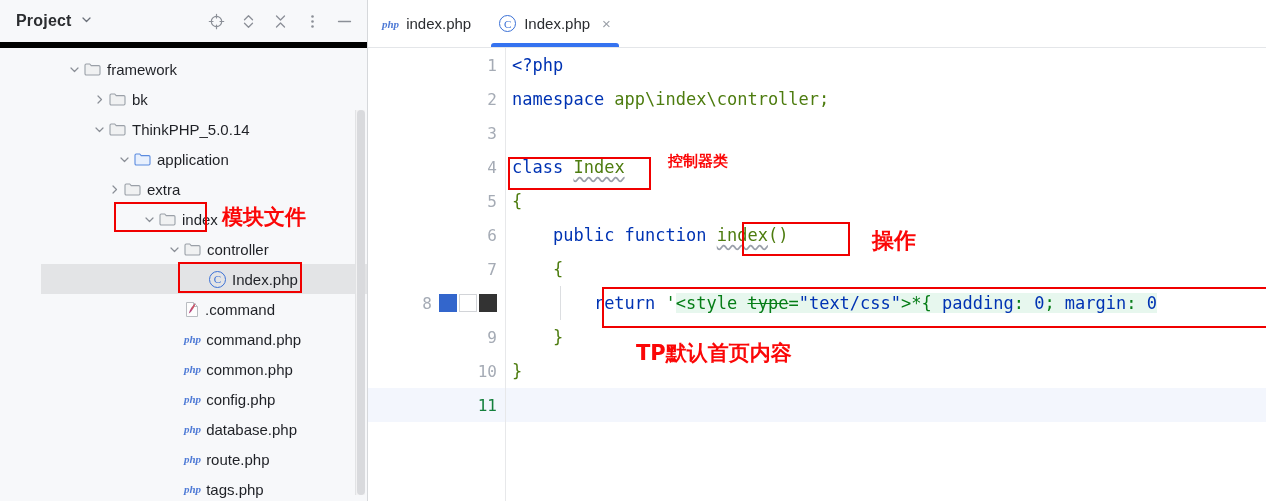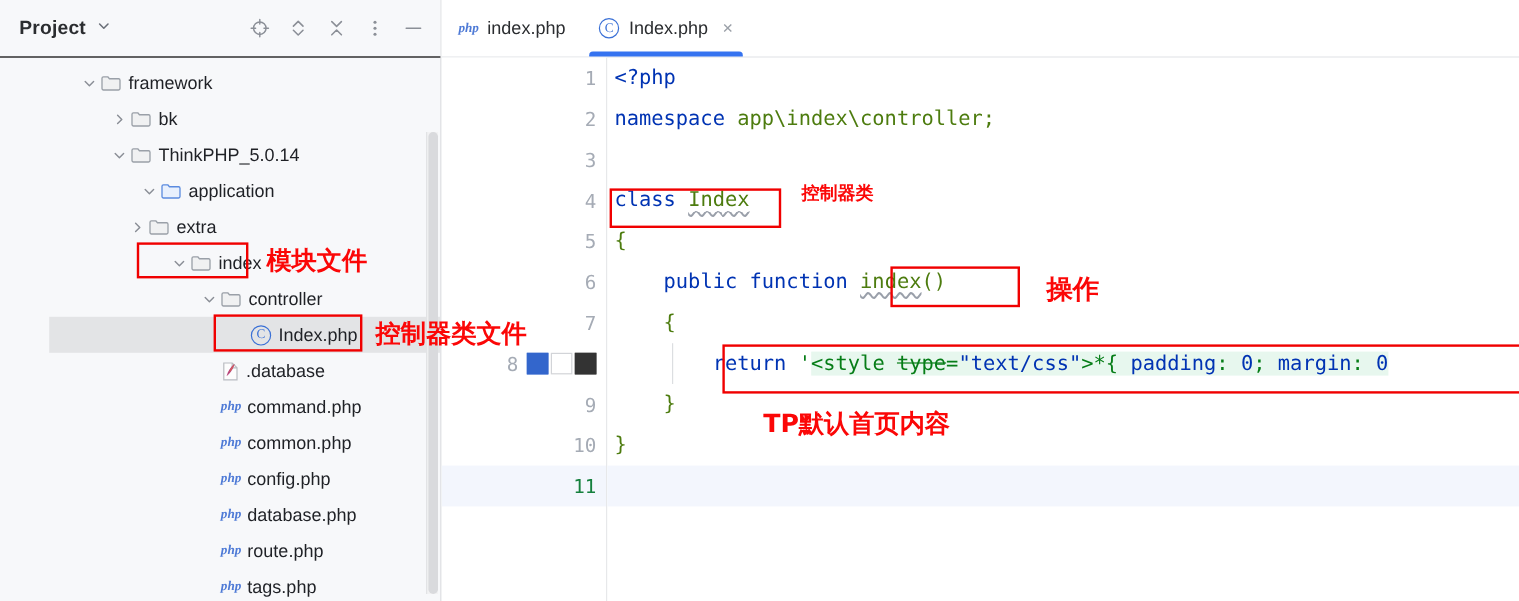--- a/index.html
+++ b/index.html
@@ -25,21 +25,21 @@
     border-right: 1px solid #d6d8db;
     box-sizing: border-box;
     flex: 0 0 368px;
   }
   #project-header {
     height: 48px;
     display: flex;
     align-items: center;
     padding: 0 14px 0 16px;
     box-sizing: border-box;
-    border-bottom: 1px solid #000000;
+    border-bottom: 6px solid #000000;
     background: #f7f8fa;
   }
   #project-title {
     font-size: 16px;
     font-weight: bold;
     color: #2b2d30;
     letter-spacing: .2px;
   }
   .hdr-chevron {
     margin-left: 8px;
@@ -426,21 +426,21 @@
           <span class="lbl">Index.php</span>
         </div>
         <div class="row" style="padding-left: 126px;">
           <span class="arrow none"></span>
           <span class="ht-ico"><svg width="16" height="17" viewBox="0 0 16 17">
               <path d="M2.5 1.5 h7 l4 4 v10 h-11 z" fill="#fdfdfd" stroke="#b9bcc1" stroke-width="1"></path>
               <path d="M9.5 1.5 v4 h4" fill="none" stroke="#b9bcc1" stroke-width="1"></path>
               <path d="M11.5 2.2 C8.5 4.5 6 8 4.8 12.5 C6.4 11.6 8 9.6 9.6 7 C10.6 5.4 11.3 3.6 11.5 2.2 Z" fill="#b8477e"></path>
               <path d="M11.5 2.2 C9.8 4.2 8.2 6.6 7 9.2 C8.6 8 10 5.4 11.5 2.2 Z" fill="#e6663f"></path>
             </svg></span>
-          <span class="lbl">.database</span>
+          <span class="lbl">.command</span>
         </div>
         <div class="row" style="padding-left: 126px;">
           <span class="arrow none"></span>
           <span class="php-ico">php</span>
           <span class="lbl">command.php</span>
         </div>
         <div class="row" style="padding-left: 126px;">
           <span class="arrow none"></span>
           <span class="php-ico">php</span>
           <span class="lbl">common.php</span>
@@ -540,21 +540,20 @@
           <div class="code-row current"><span></span></div>
         </div>
     </div>
   </div>
 
   <div id="overlay">
     <div class="redbox" style="left:114px; top:202px; width:93px; height:30px;"></div>
     <div class="redlabel" style="left:222px; top:203px; font-size:21px;">模块文件</div>
 
     <div class="redbox" style="left:178px; top:262px; width:124px; height:31px;"></div>
-    <div class="redlabel" style="left:313px; top:264px; font-size:21px;">控制器类文件</div>
 
     <div class="redbox" style="left:508px; top:157px; width:143px; height:33px;"></div>
     <div class="redlabel" style="left:668px; top:152px; font-size:15px;">控制器类</div>
 
     <div class="redbox" style="left:742px; top:222px; width:108px; height:34px;"></div>
     <div class="redlabel" style="left:872px; top:226px; font-size:22px;">操作</div>
 
     <div class="redbox" style="left:602px; top:287px; width:700px; height:41px;"></div>
     <div class="redlabel" style="left:636px; top:339px; font-size:21px;">TP默认首页内容</div>
   </div>

